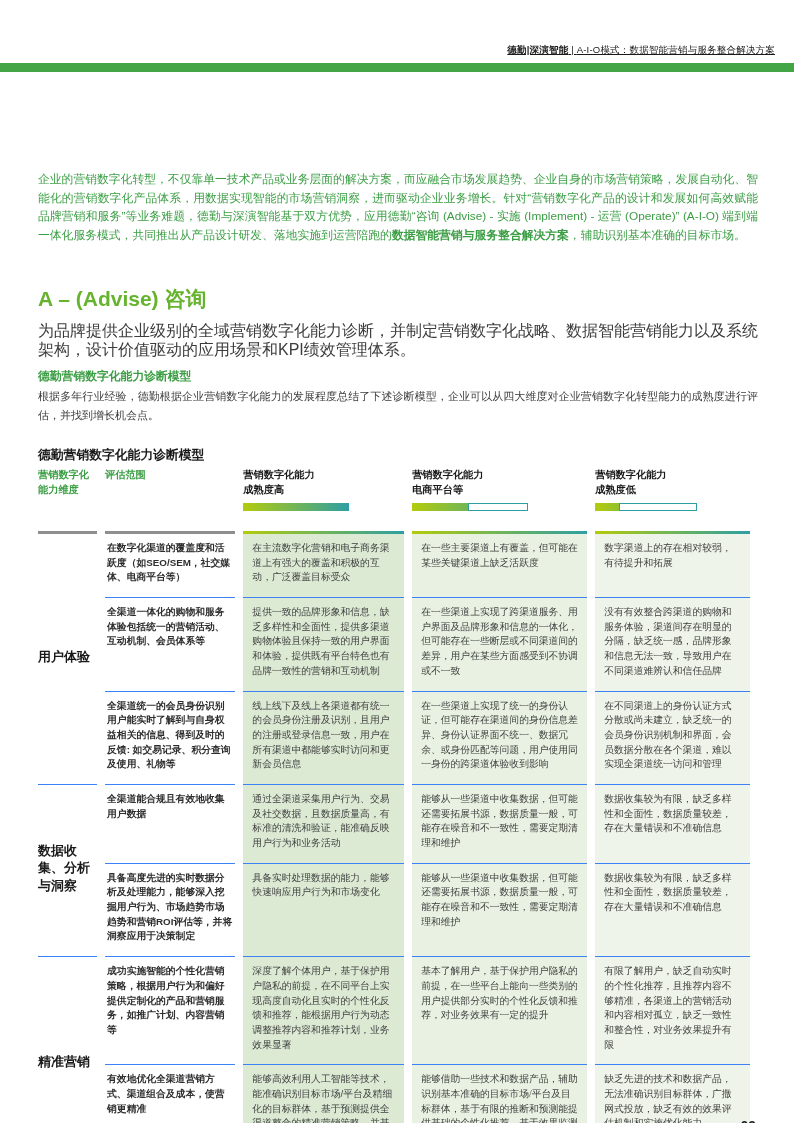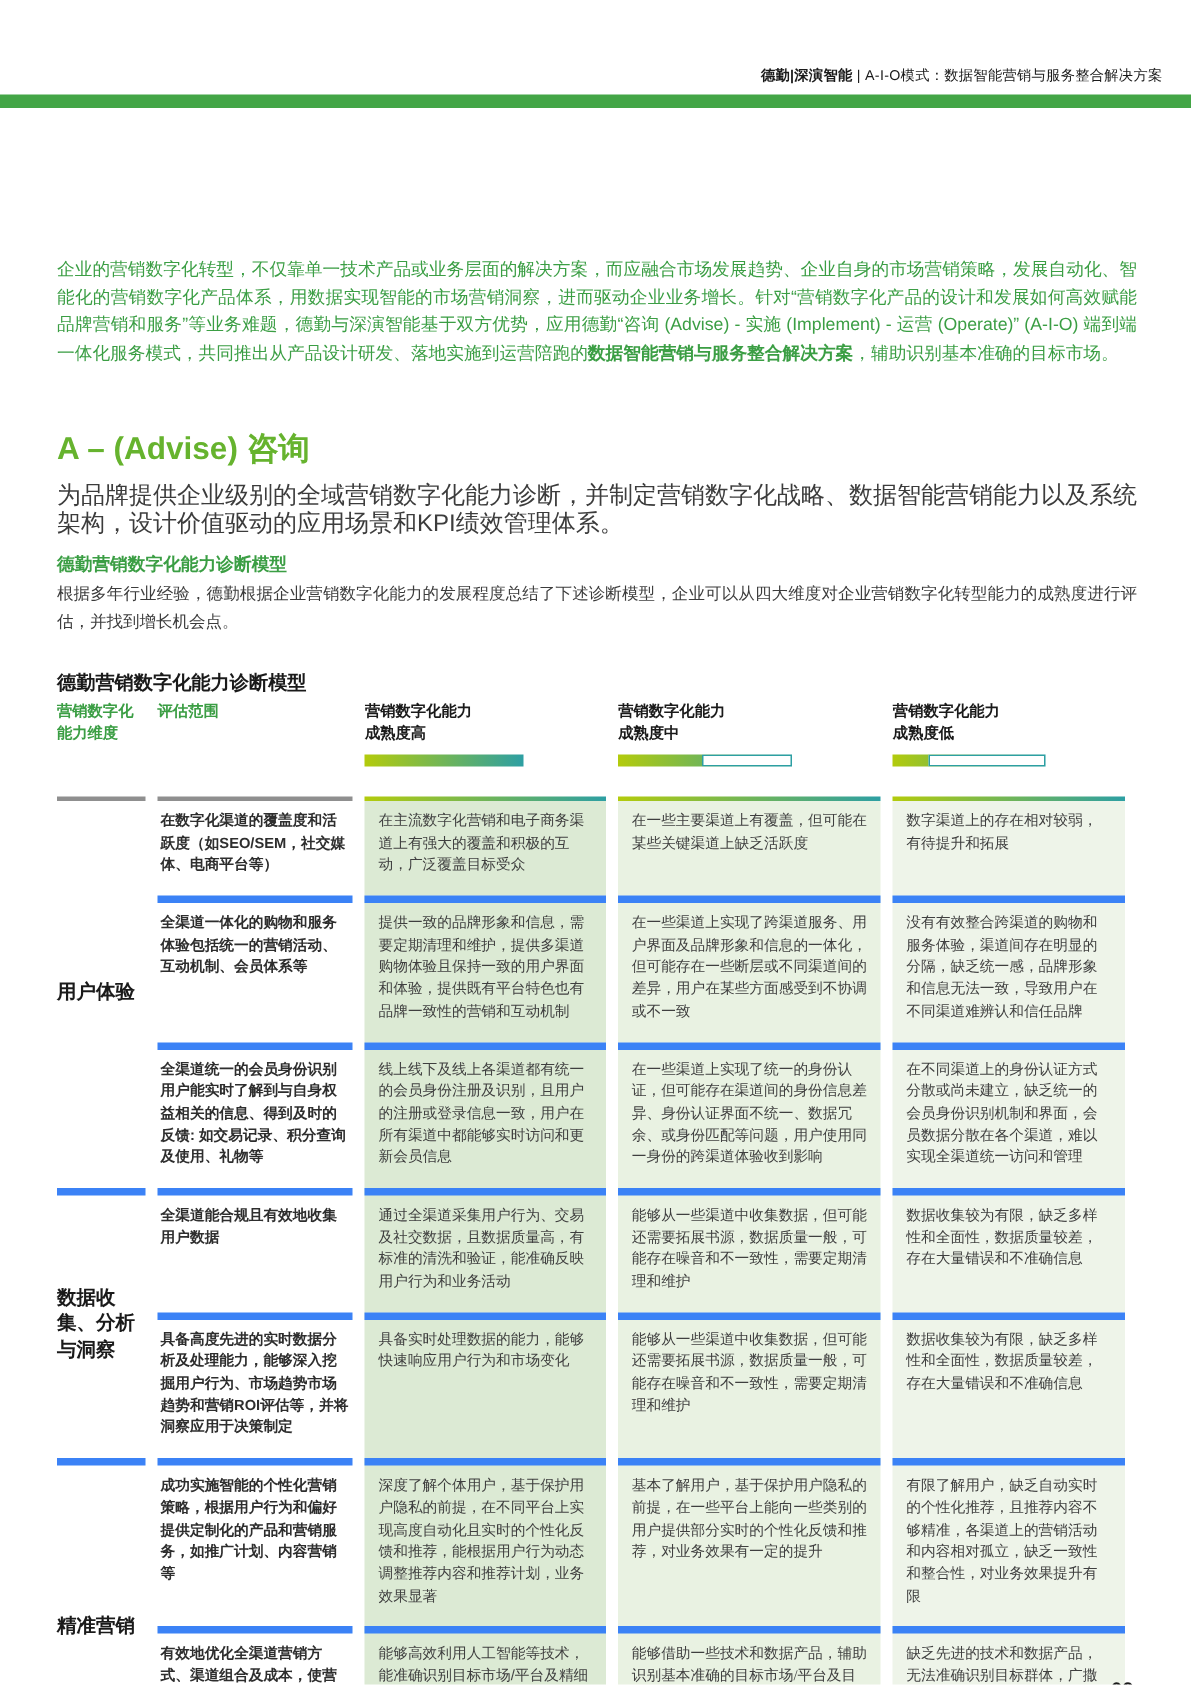--- a/index.html
+++ b/index.html
@@ -5,20 +5,21 @@
   * { margin:0; padding:0; box-sizing:border-box; }
   html,body { background:#ffffff; }
   body {
     width:794px; height:1123px; position:relative; overflow:hidden;
     font-family:"Liberation Sans","DejaVu Sans",sans-serif; color:#3f3f3f;
   }
   
   .doc-header {
     position:absolute; top:44px; right:19px; font-size:9.5px; color:#1a1a1a;
     letter-spacing:.2px;
+    text-decoration:underline;
   }
   .doc-header .brand { font-weight:bold; }
   .header-band {
     position:absolute; top:63px; left:0; width:794px; height:9px;
     background:var(--band-green);
   }
   
   .intro {
     position:absolute; top:170px; left:38px; width:720px;
     font-size:11.8px; line-height:18.5px; color:var(--accent-green);
@@ -71,21 +72,21 @@
     background:linear-gradient(90deg,var(--gradient-start),var(--gradient-end));
   }
   .mbar-rest {
     position:absolute; top:0; bottom:0; background:#fff;
     border:1px solid var(--gradient-end);
   }
   .u-grad { height:3px; margin-top:auto;
     background:linear-gradient(90deg,var(--gradient-start),var(--gradient-end)); }
   .u-gray { height:3px; margin-top:auto; background:#8f8f8f; }
   td { vertical-align:top; font-size:9.8px; line-height:1.5; color:#3f3f3f;
-       border-top:5px solid #3b82f6; padding:7px 2px 12px 2px; }
+       border-top:1px solid #3b82f6; padding:7px 2px 12px 2px; }
   td.cell { padding:7px 9px 12px 9px;margin-left:46px; }
   td.dim {
     vertical-align:middle; font-weight:bold; font-size:13px; color:#1a1a1a;
     line-height:1.35; padding-left:0;
   }
   td.scope { font-weight:bold; color:#2e2e2e; }
   td.high { background:var(--col-high-bg); }
   td.mid  { background:var(--col-mid-bg);font-family:Liberation Serif, serif; }
   td.low  { background:var(--col-low-bg); }
   td.nt   { border-top:none; }
@@ -151,21 +152,21 @@
         <div class="mbar">
           
         </div>
         <div class="u-grad"></div>
       </div>
     </th>
     <th>
       <div class="hcell">
         <div class="h-label dark">
           <span>营销数字化能力</span><br>
-          <span>成熟度中</span>
+          <span>电商平台等</span>
         </div>
         <div class="mbar">
           <div class="mbar-rest" style="left: 48%; width: 52%;"></div>
         </div>
         <div class="u-grad"></div>
       </div>
     </th>
     <th>
       <div class="hcell">
         <div class="h-label dark">
@@ -182,21 +183,21 @@
 
   <tr>
     <td class="dim nt" rowspan="3">用户体验</td>
     <td class="scope nt">在数字化渠道的覆盖度和活跃度（如SEO/SEM，社交媒体、电商平台等）</td>
     <td class="cell high nt">在主流数字化营销和电子商务渠道上有强大的覆盖和积极的互动，广泛覆盖目标受众</td>
     <td class="cell mid nt">在一些主要渠道上有覆盖，但可能在某些关键渠道上缺乏活跃度</td>
     <td class="cell low nt">数字渠道上的存在相对较弱，有待提升和拓展</td>
   </tr>
   <tr>
     <td class="scope">全渠道一体化的购物和服务体验包括统一的营销活动、互动机制、会员体系等</td>
-    <td class="cell high">提供一致的品牌形象和信息，需要定期清理和维护，提供多渠道购物体验且保持一致的用户界面和体验，提供既有平台特色也有品牌一致性的营销和互动机制</td>
+    <td class="cell high">提供一致的品牌形象和信息，缺乏多样性和全面性，提供多渠道购物体验且保持一致的用户界面和体验，提供既有平台特色也有品牌一致性的营销和互动机制</td>
     <td class="cell mid">在一些渠道上实现了跨渠道服务、用户界面及品牌形象和信息的一体化，但可能存在一些断层或不同渠道间的差异，用户在某些方面感受到不协调或不一致</td>
     <td class="cell low">没有有效整合跨渠道的购物和服务体验，渠道间存在明显的分隔，缺乏统一感，品牌形象和信息无法一致，导致用户在不同渠道难辨认和信任品牌</td>
   </tr>
   <tr>
     <td class="scope">全渠道统一的会员身份识别用户能实时了解到与自身权益相关的信息、得到及时的反馈: 如交易记录、积分查询及使用、礼物等</td>
     <td class="cell high">线上线下及线上各渠道都有统一的会员身份注册及识别，且用户的注册或登录信息一致，用户在所有渠道中都能够实时访问和更新会员信息</td>
     <td class="cell mid">在一些渠道上实现了统一的身份认证，但可能存在渠道间的身份信息差异、身份认证界面不统一、数据冗余、或身份匹配等问题，用户使用同一身份的跨渠道体验收到影响</td>
     <td class="cell low">在不同渠道上的身份认证方式分散或尚未建立，缺乏统一的会员身份识别机制和界面，会员数据分散在各个渠道，难以实现全渠道统一访问和管理</td>
   </tr>
 

